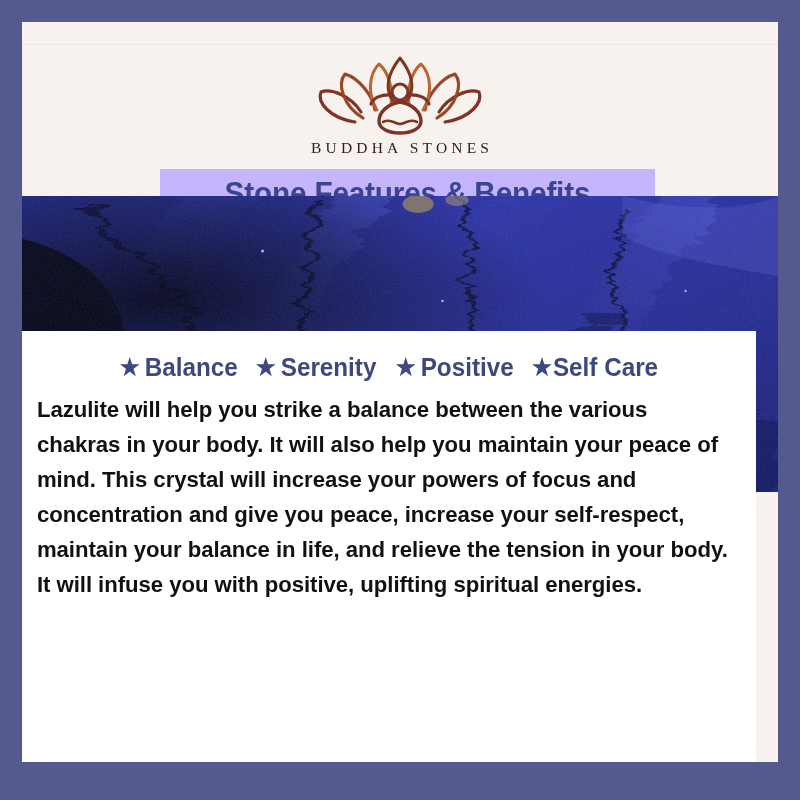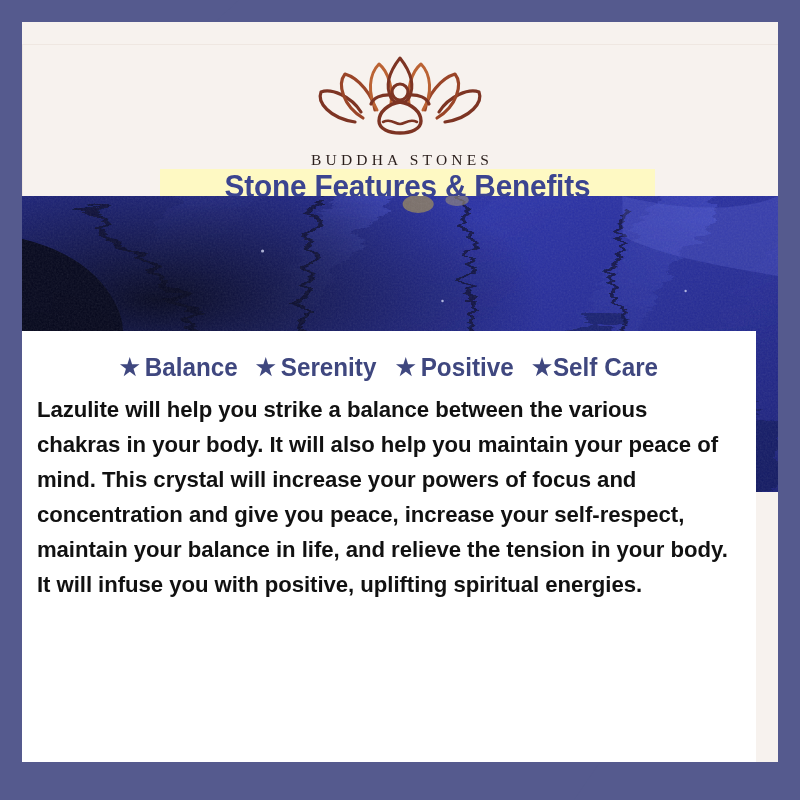--- a/index.html
+++ b/index.html
@@ -52,38 +52,37 @@
     background:#555a8e;
   }
 
   
   .logo-wrap {
     position:absolute;
     left:22px; right:0; top:22px; height:130px;
     display:flex; flex-direction:column;
     align-items:center; justify-content:flex-start;
     padding-top:8px;
-    gap:12px;
   }
   .logo-mark { width:170px; height:85px; display:block; }
   .logo-word {
     margin-top:2px;
     font-family:"Liberation Serif", serif;
     font-size:15.5px;
     letter-spacing:4.2px;
     color:#2b1f1c;
     text-indent:4.2px;
   }
 
   
   .title-banner {
     position:absolute;
     left:160px; right:123px; top:147px; height:49px;
-    background:#fef9c3;
-    display:flex; align-items:flex-start; justify-content:center;
+    background:#c4b5fd;
+    display:flex; align-items:center; justify-content:center;
   }
   .title-text {
     font-family:"Liberation Sans Narrow","Liberation Sans", sans-serif;
     font-size:31px;
     font-weight:bold;
     color:#3b4490;
     letter-spacing:-0.2px;
     transform:scaleX(0.96);
     white-space:nowrap;
   }

